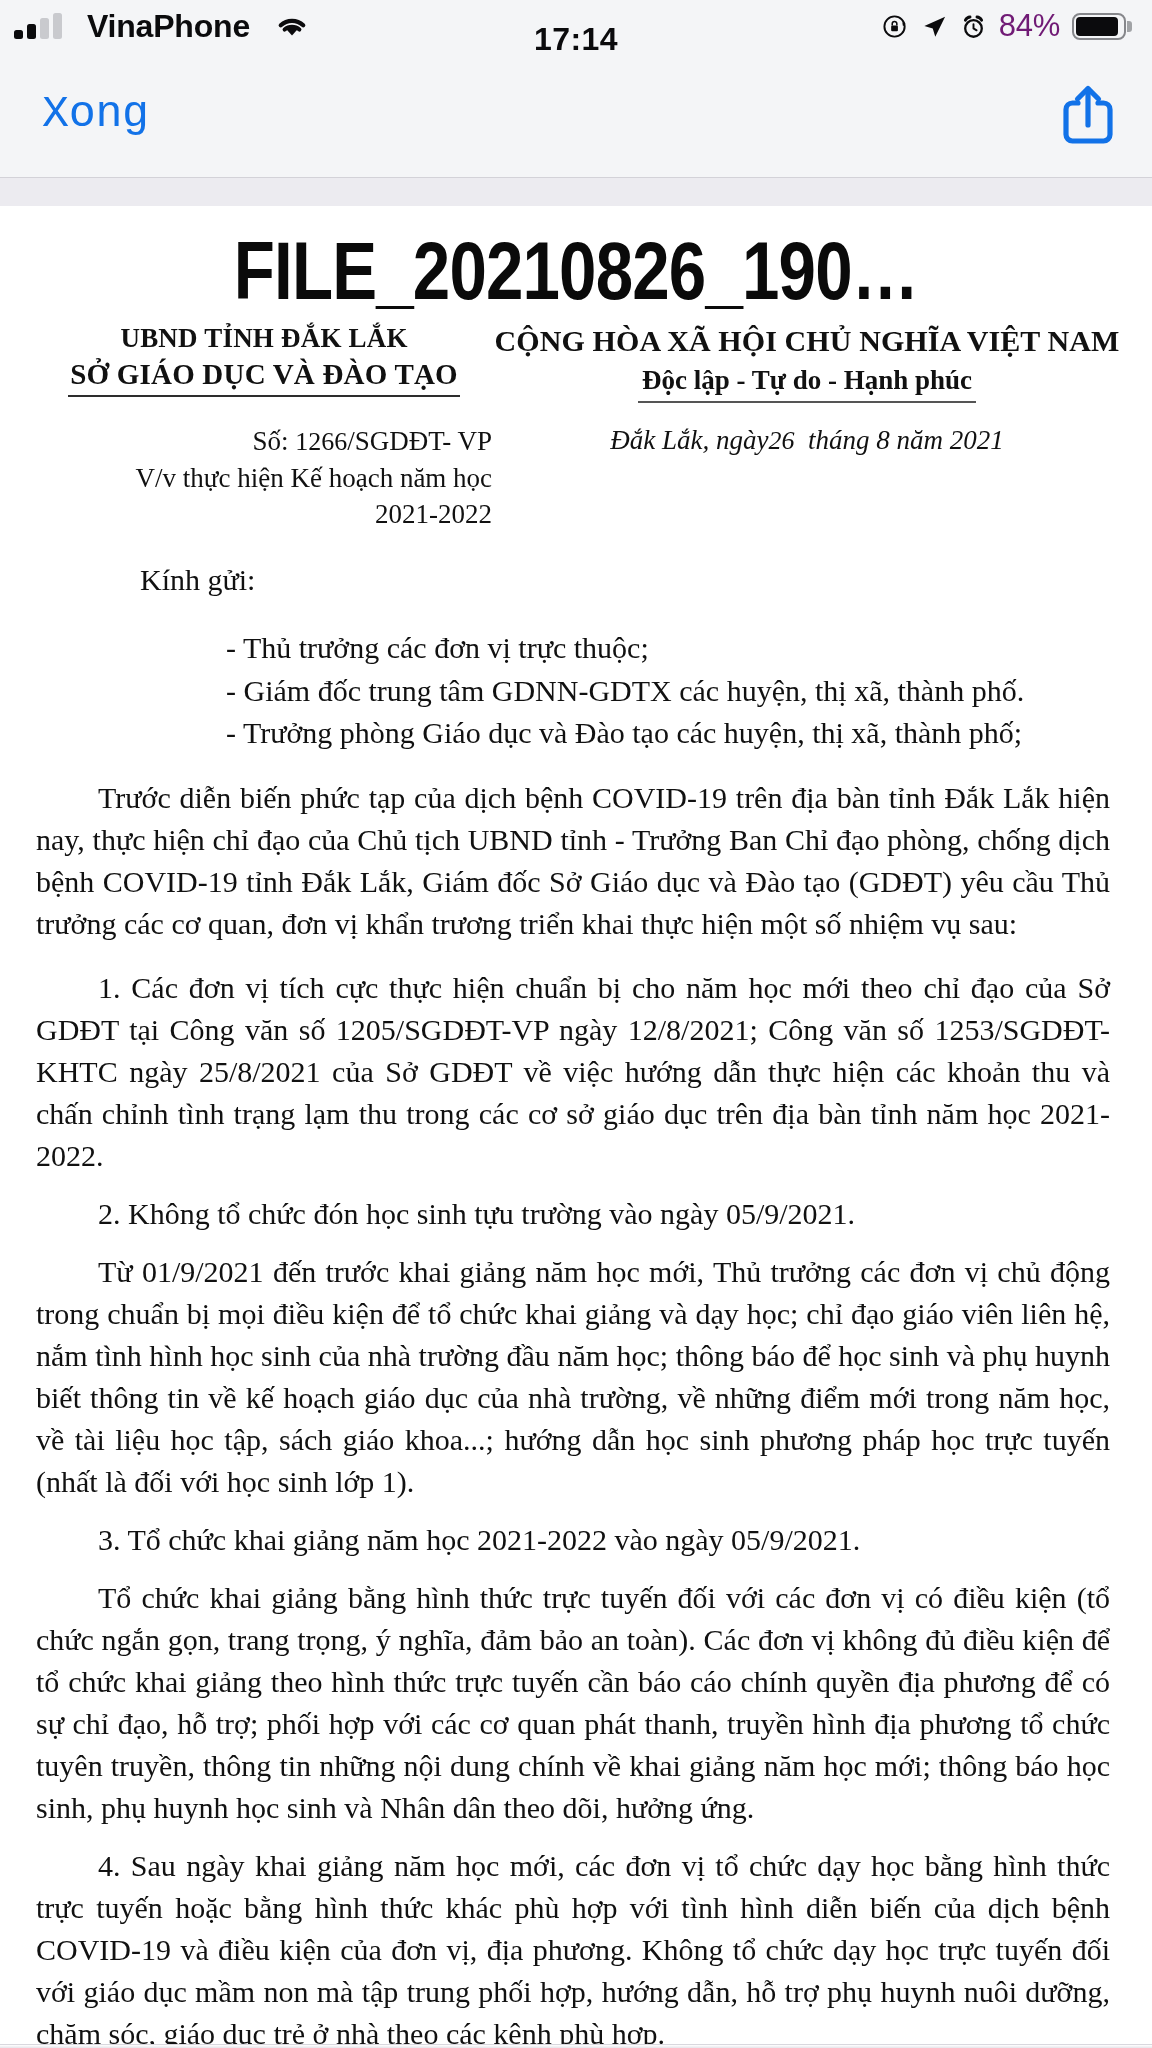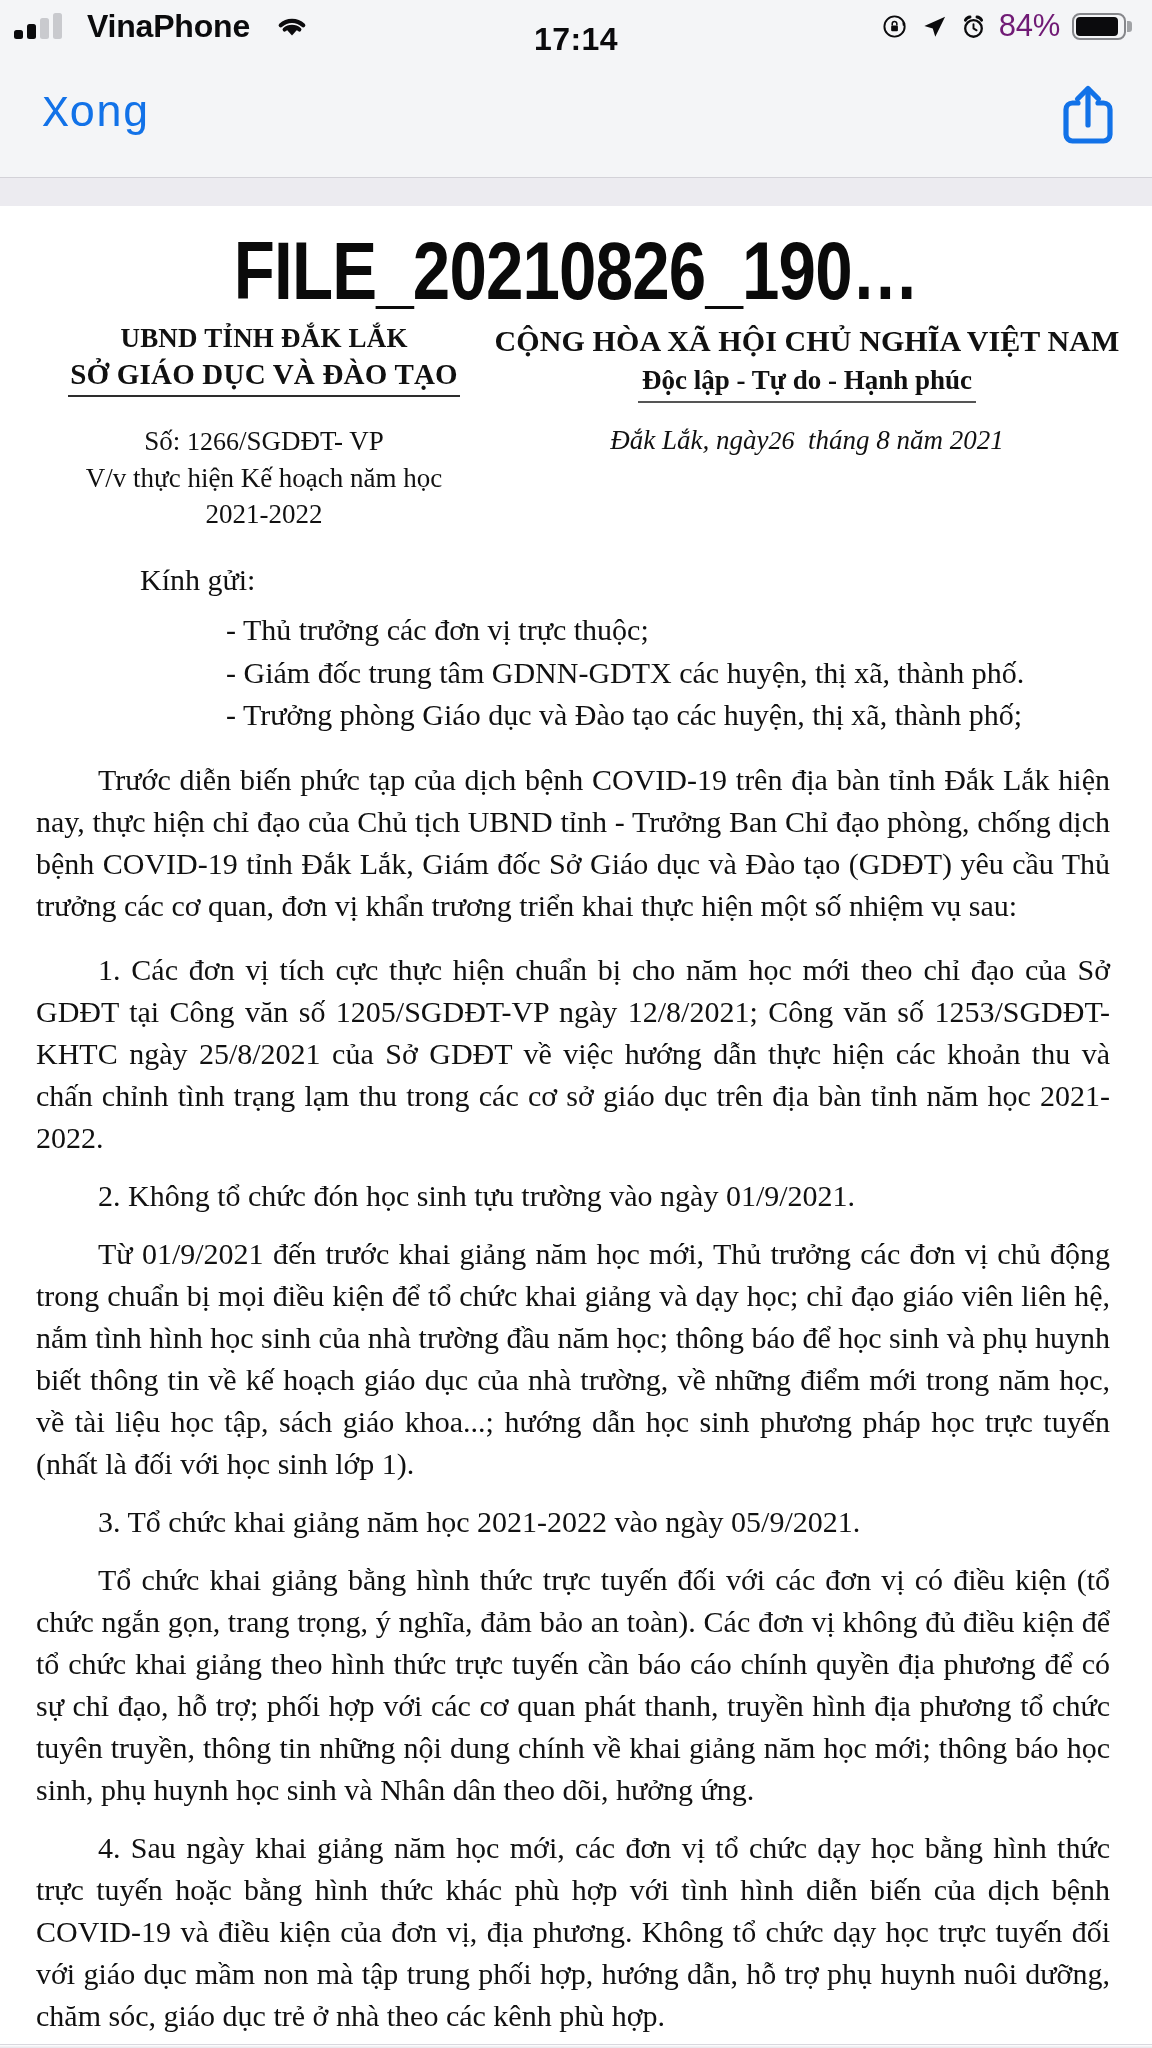--- a/index.html
+++ b/index.html
@@ -101,28 +101,28 @@
   }
   .hdr-r2{
     font-size:27px; font-weight:bold; line-height:1.3;
     display:inline-block; border-bottom:2.5px solid #555; padding:0 4px 3px;
     margin-top:3px;
   }
 
   .meta{
     display:flex; margin-top:20px; padding:0 30px 0 36px; align-items:flex-start;
   }
-  .meta-left{ width:42%; text-align:center; font-size:27px; line-height:1.36; }
+  .meta-left{ width:42%; text-align:right; font-size:27px; line-height:1.36; }
   .meta-right{ width:58%; text-align:center; font-size:27px; font-style:italic; padding-top:2px; }
   .meta-left .sono{ display:inline-block; }
   .meta-left .num{ font-size:26px; }
   .meta-right .day{ font-size:26px; }
 
   .kinhgui{ margin-top:30px; padding-left:140px; font-size:30px; }
-  .recips{ margin-top:12px; padding-left:226px; font-size:30px; line-height:1.42; }
+  .recips{ margin-top:30px; padding-left:226px; font-size:30px; line-height:1.42; }
 
   .body-p{
     font-size:30px; line-height:1.40; text-align:justify;
     padding:0 42px 0 36px; margin-top:22px; text-justify:inter-word;
   }
   .body-p.indent{ text-indent:62px; }
   .body-p.tight{ margin-top:16px; }
 
   
   .bottom-line{
@@ -233,21 +233,21 @@
     <div class="kinhgui serif">Kính gửi:</div>
 
     <div class="recips serif">
       <div>- Thủ trưởng các đơn vị trực thuộc;</div>
       <div>- Giám đốc trung tâm GDNN-GDTX các huyện, thị xã, thành phố.</div>
       <div>- Trưởng phòng Giáo dục và Đào tạo các huyện, thị xã, thành phố;</div>
     </div>
 
     <div class="body-p serif indent">Trước diễn biến phức tạp của dịch bệnh COVID-19 trên địa bàn tỉnh Đắk Lắk hiện nay, thực hiện chỉ đạo của Chủ tịch UBND tỉnh - Trưởng Ban Chỉ đạo phòng, chống dịch bệnh COVID-19 tỉnh Đắk Lắk, Giám đốc Sở Giáo dục và Đào tạo (GDĐT) yêu cầu Thủ trưởng các cơ quan, đơn vị khẩn trương triển khai thực hiện một số nhiệm vụ sau:</div>
     <div class="body-p serif indent">1. Các đơn vị tích cực thực hiện chuẩn bị cho năm học mới theo chỉ đạo của Sở GDĐT tại Công văn số 1205/SGDĐT-VP ngày 12/8/2021; Công văn số 1253/SGDĐT-KHTC ngày 25/8/2021 của Sở GDĐT về việc hướng dẫn thực hiện các khoản thu và chấn chỉnh tình trạng lạm thu trong các cơ sở giáo dục trên địa bàn tỉnh năm học 2021-2022.</div>
-    <div class="body-p serif indent tight">2. Không tổ chức đón học sinh tựu trường vào ngày 01/9/2021.</div>
+    <div class="body-p serif indent tight">2. Không tổ chức đón học sinh tựu trường vào ngày 05/9/2021.</div>
     <div class="body-p serif indent tight">Từ 01/9/2021 đến trước khai giảng năm học mới, Thủ trưởng các đơn vị chủ động trong chuẩn bị mọi điều kiện để tổ chức khai giảng và dạy học; chỉ đạo giáo viên liên hệ, nắm tình hình học sinh của nhà trường đầu năm học; thông báo để học sinh và phụ huynh biết thông tin về kế hoạch giáo dục của nhà trường, về những điểm mới trong năm học, về tài liệu học tập, sách giáo khoa...; hướng dẫn học sinh phương pháp học trực tuyến (nhất là đối với học sinh lớp 1).</div>
     <div class="body-p serif indent tight">3. Tổ chức khai giảng năm học 2021-2022 vào ngày 05/9/2021.</div>
     <div class="body-p serif indent tight">Tổ chức khai giảng bằng hình thức trực tuyến đối với các đơn vị có điều kiện (tổ chức ngắn gọn, trang trọng, ý nghĩa, đảm bảo an toàn). Các đơn vị không đủ điều kiện để tổ chức khai giảng theo hình thức trực tuyến cần báo cáo chính quyền địa phương để có sự chỉ đạo, hỗ trợ; phối hợp với các cơ quan phát thanh, truyền hình địa phương tổ chức tuyên truyền, thông tin những nội dung chính về khai giảng năm học mới; thông báo học sinh, phụ huynh học sinh và Nhân dân theo dõi, hưởng ứng.</div>
     <div class="body-p serif indent tight">4. Sau ngày khai giảng năm học mới, các đơn vị tổ chức dạy học bằng hình thức trực tuyến hoặc bằng hình thức khác phù hợp với tình hình diễn biến của dịch bệnh COVID-19 và điều kiện của đơn vị, địa phương. Không tổ chức dạy học trực tuyến đối với giáo dục mầm non mà tập trung phối hợp, hướng dẫn, hỗ trợ phụ huynh nuôi dưỡng, chăm sóc, giáo dục trẻ ở nhà theo các kênh phù hợp.</div>
 
     <div class="bottom-line"></div>
   </div>
 
 </div>
 

